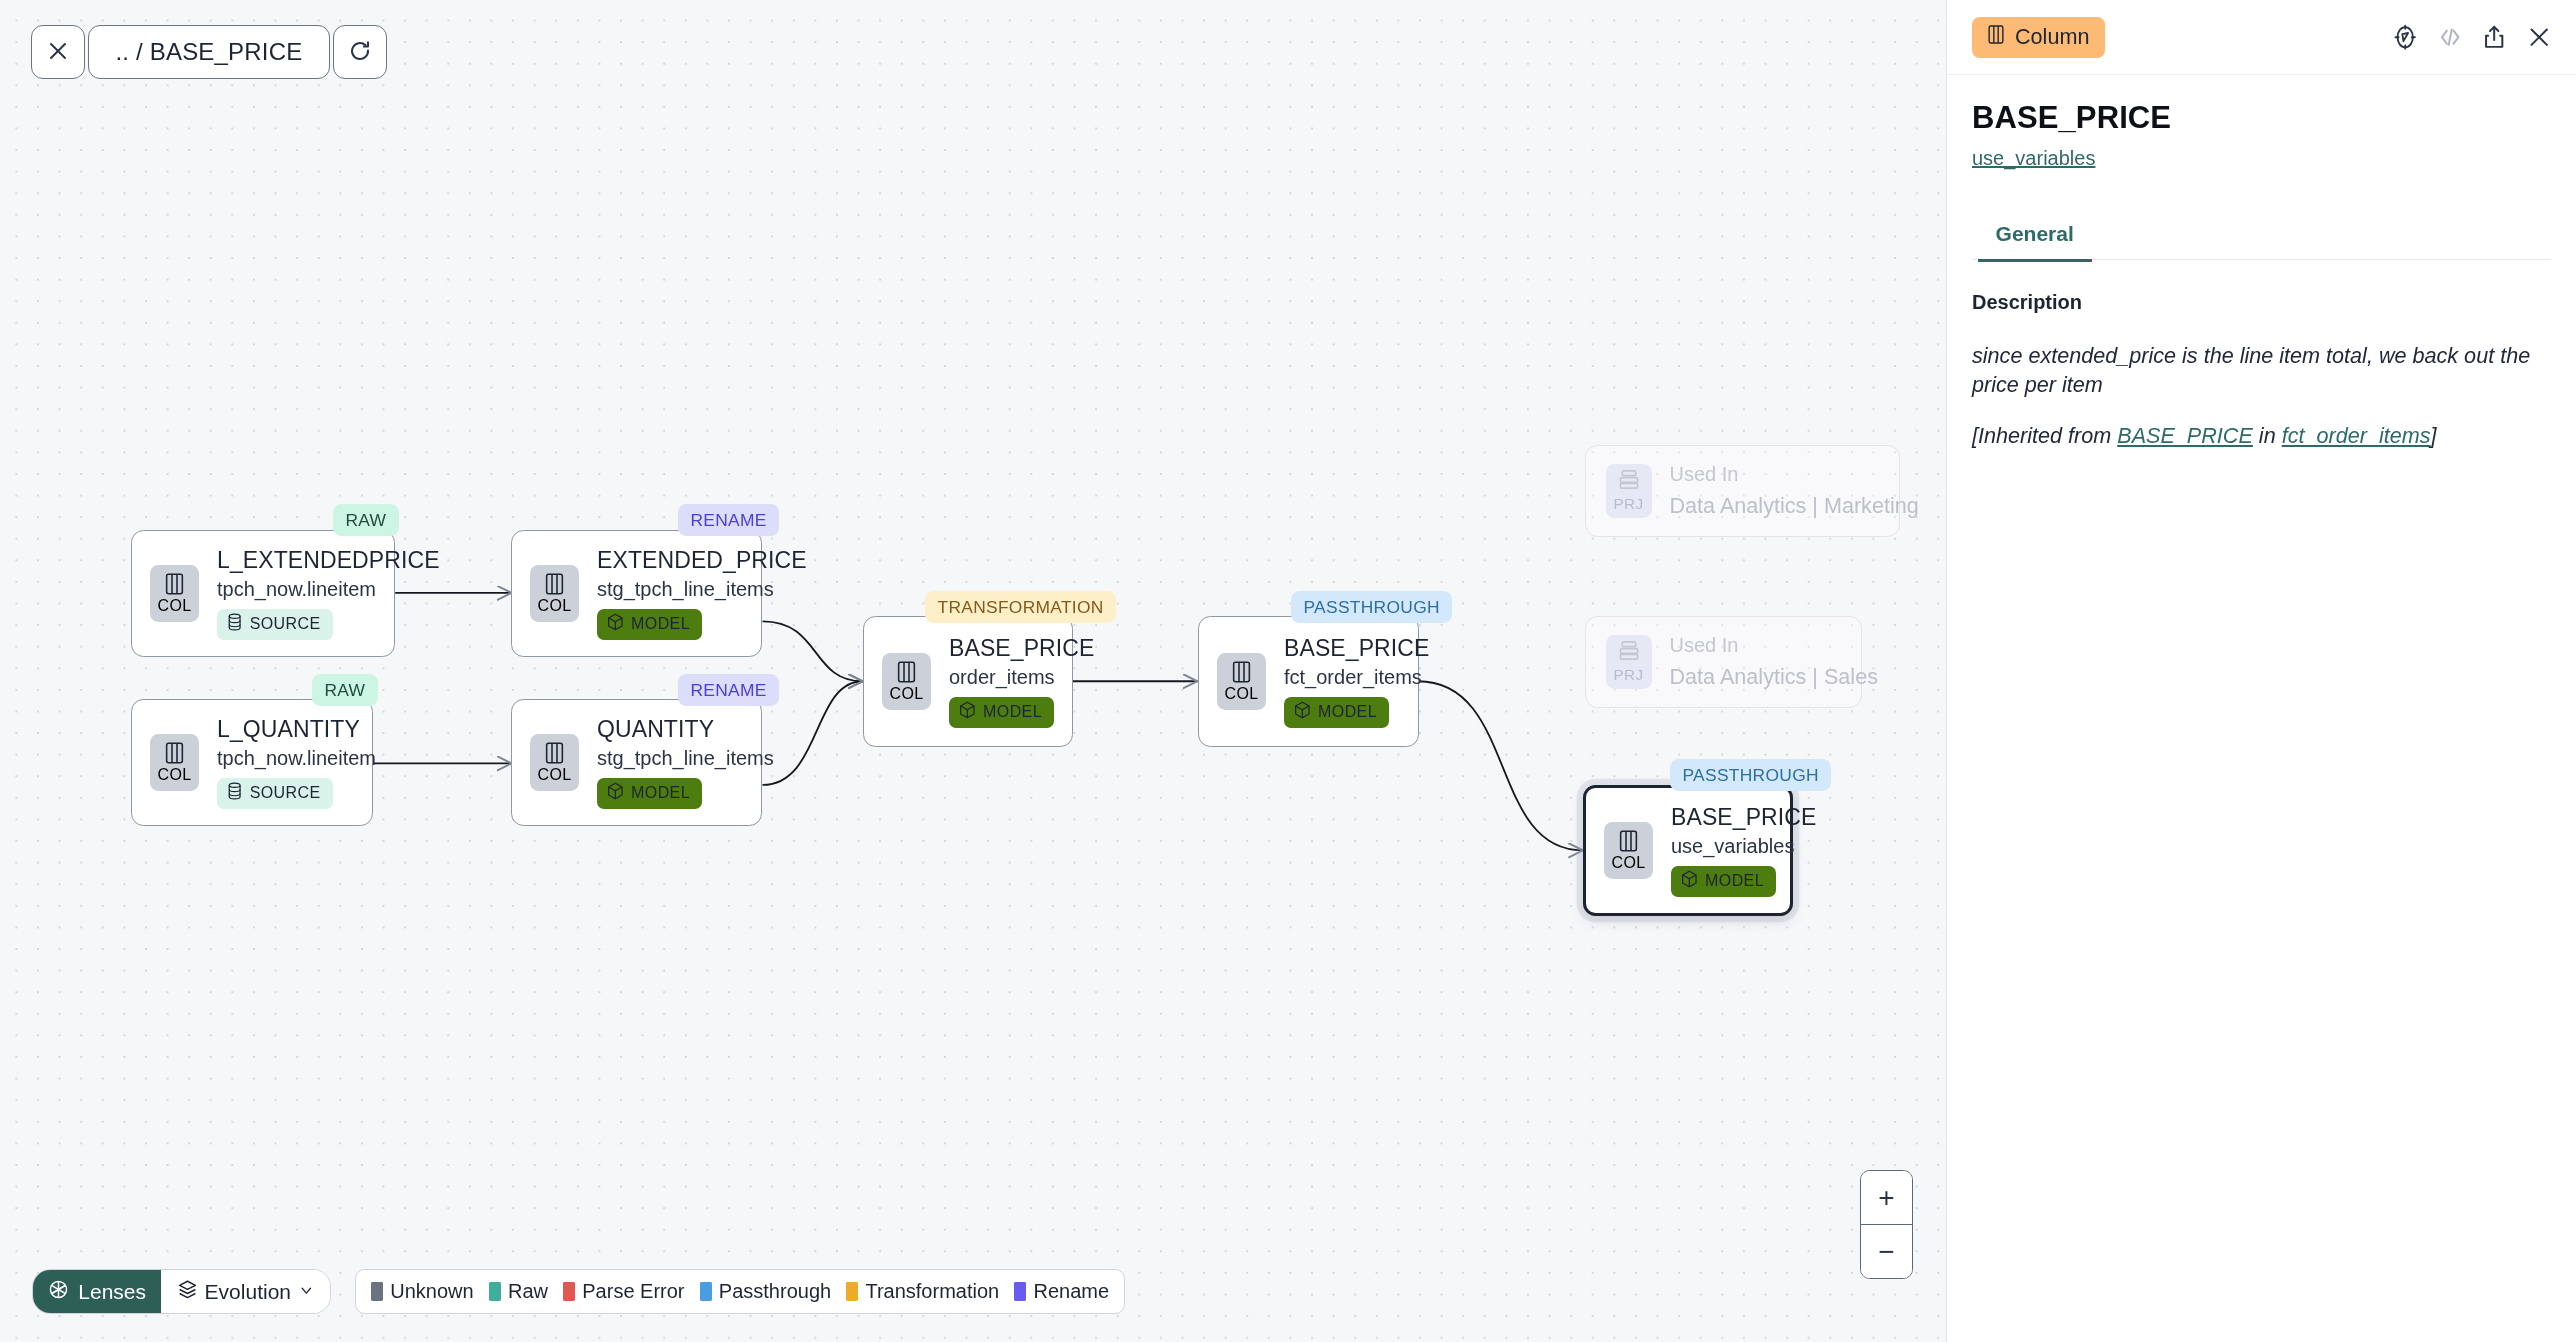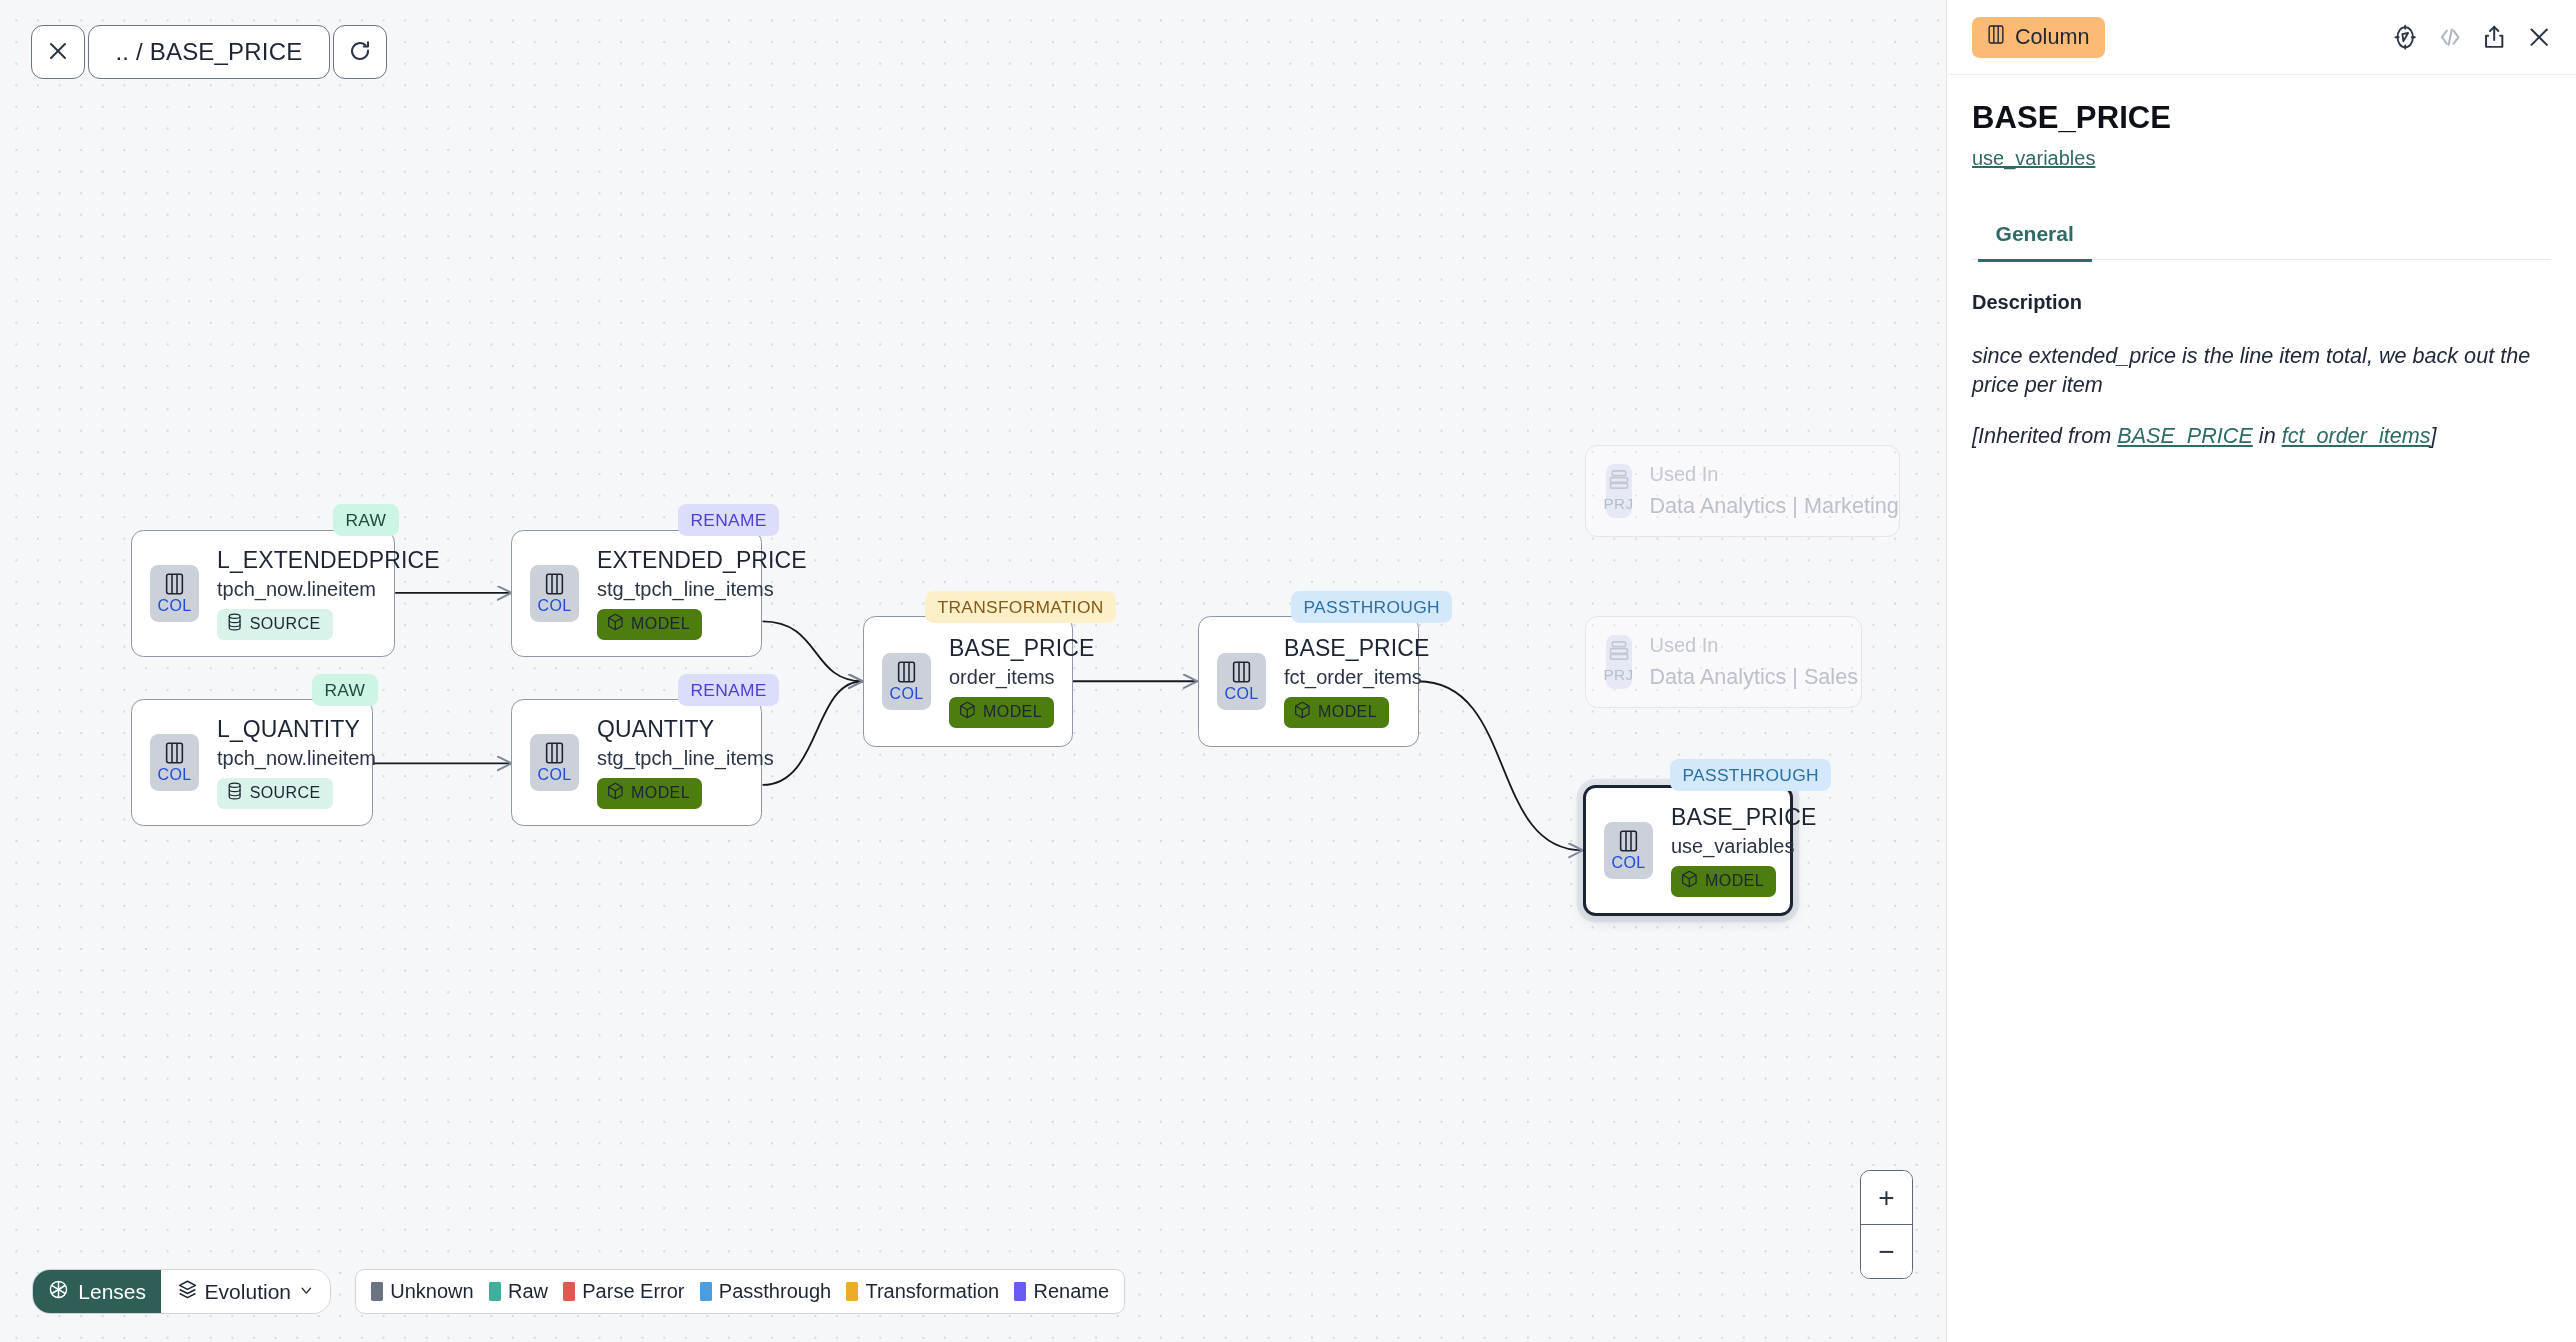--- a/index.html
+++ b/index.html
@@ -54,21 +54,21 @@
   }
   .node-icon {
     width: 49px; height: 57px;
     background: #ccd0d8;
     border-radius: 8.4px;
     display: flex; flex-direction: column; align-items: center; justify-content: center;
     gap: 1.4px;
     flex: 0 0 auto;
   }
   .node-icon .glyph { line-height: 0; }
-  .node-icon .tag { font-size: 16px; color: #1d4ed8; letter-spacing: 0.3px; font-family: "Liberation Sans", sans-serif; }
+  .node-icon .tag { font-size: 16px; color: #000000; letter-spacing: 0.3px; font-family: "Liberation Sans", sans-serif; }
   .node-body { margin-left: 18px; display: flex; flex-direction: column; align-items: flex-start; gap: 4.2px; }
   .node-title { font-size: 23px; color: #1d2533; letter-spacing: 0.1px; white-space: nowrap; }
   .node-sub { font-size: 20px; color: #2b3445; white-space: nowrap; }
   .node-chip {
     margin-top: 3.5px;
     display: inline-flex; align-items: center; gap: 7.7px;
     border-radius: 7px;
     padding: 4.2px 12.5px 4.9px 9.7px;
     font-size: 16px; letter-spacing: 0.4px;
     white-space: nowrap;
@@ -95,21 +95,21 @@
   .ghost {
     position: absolute;
     border: 1.4px solid #e2e5ea;
     border-radius: 12.5px;
     background: rgba(255,255,255,.30);
     display: flex; align-items: center;
     padding: 0 19.5px;
     z-index: 6;
   }
   .ghost-icon {
-    width: 26px; height: 54px;
+    width: 46px; height: 54px;
     background: #e7e8f6;
     border-radius: 8.4px;
     display: flex; flex-direction: column; align-items: center; justify-content: center;
     gap: 2.1px; flex: 0 0 auto;
   }
   .ghost-icon .tag { font-size: 15.3px; color: #b9bdc8; letter-spacing: 0.3px; }
   .ghost-body { margin-left: 18px; display: flex; flex-direction: column; gap: 7px; }
   .ghost-label { font-size: 20px; color: #c3c7d0; }
   .ghost-title { font-size: 21.6px; color: #bcc0ca; white-space: nowrap; }
 

